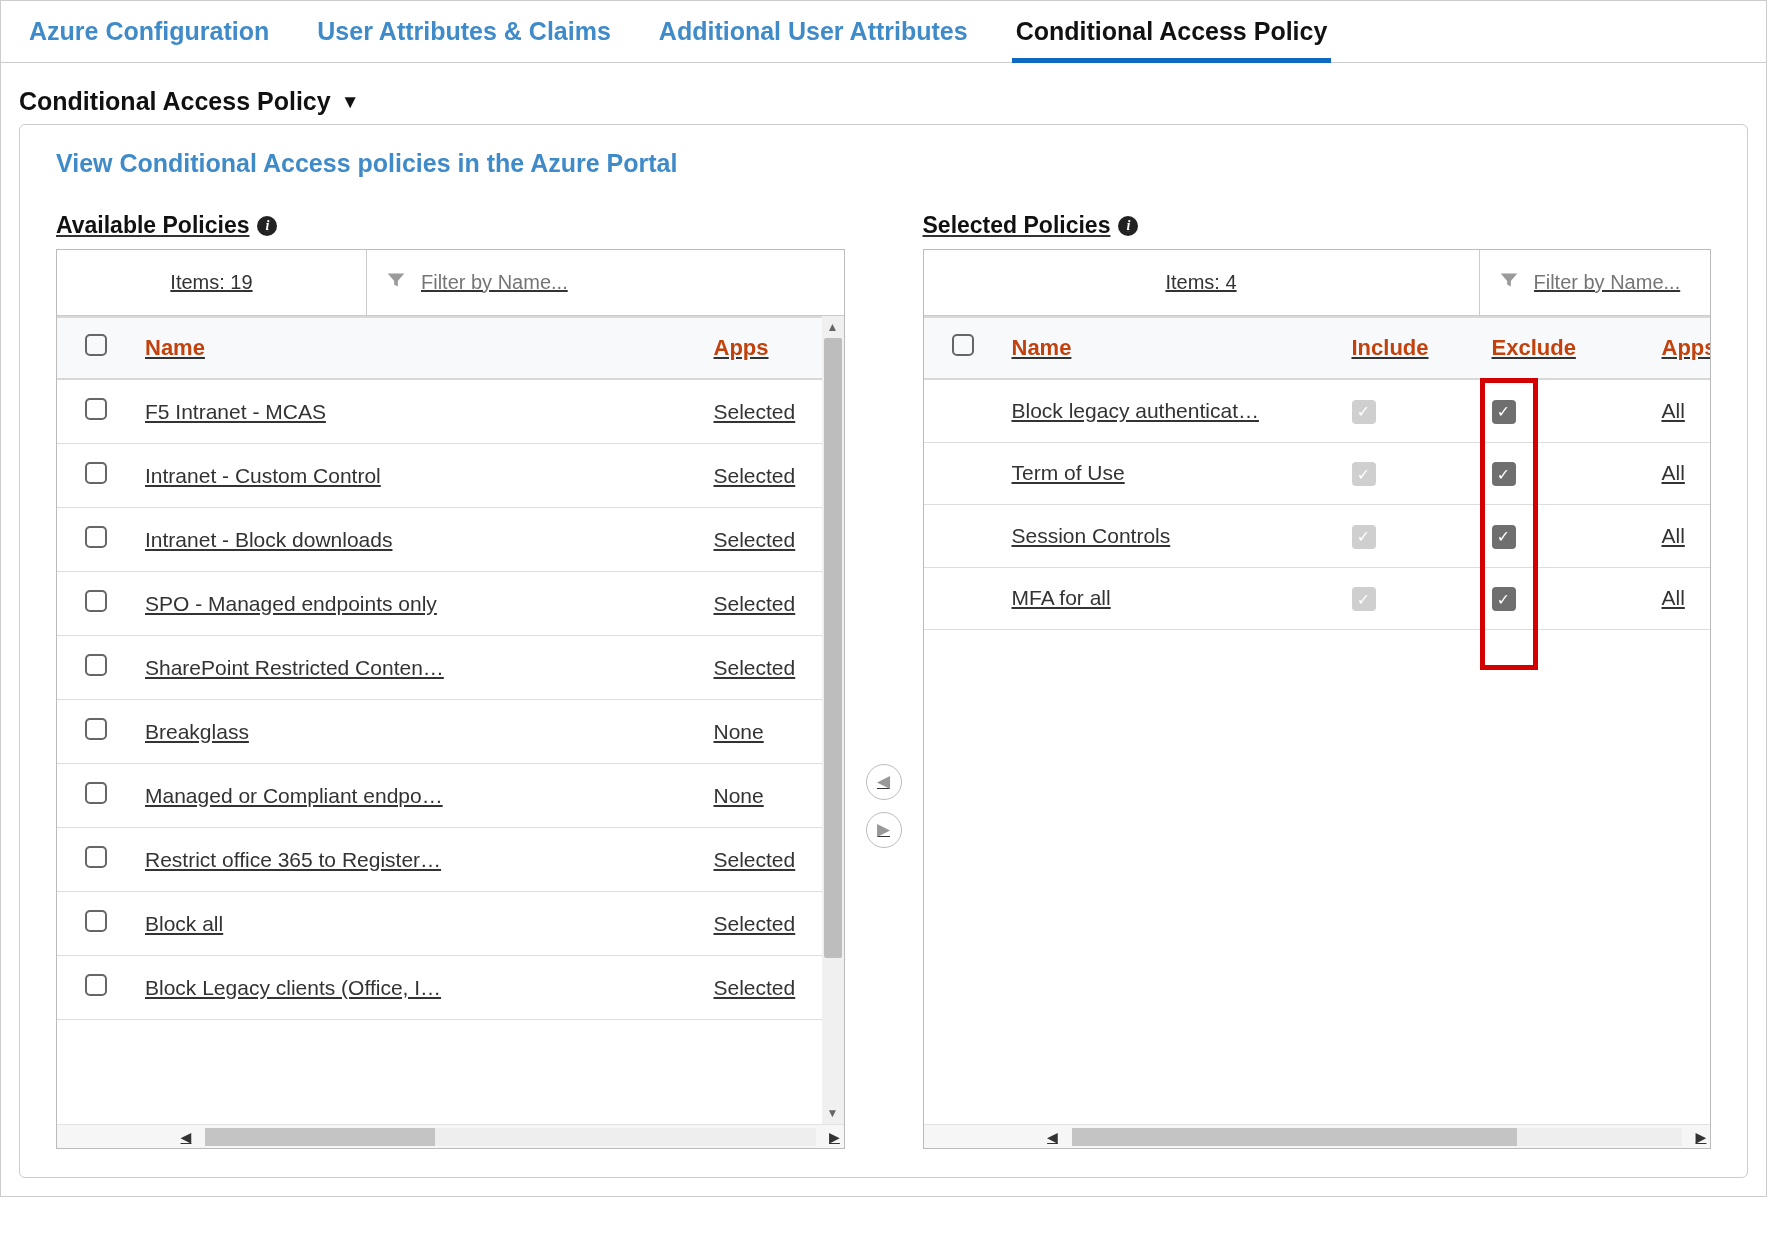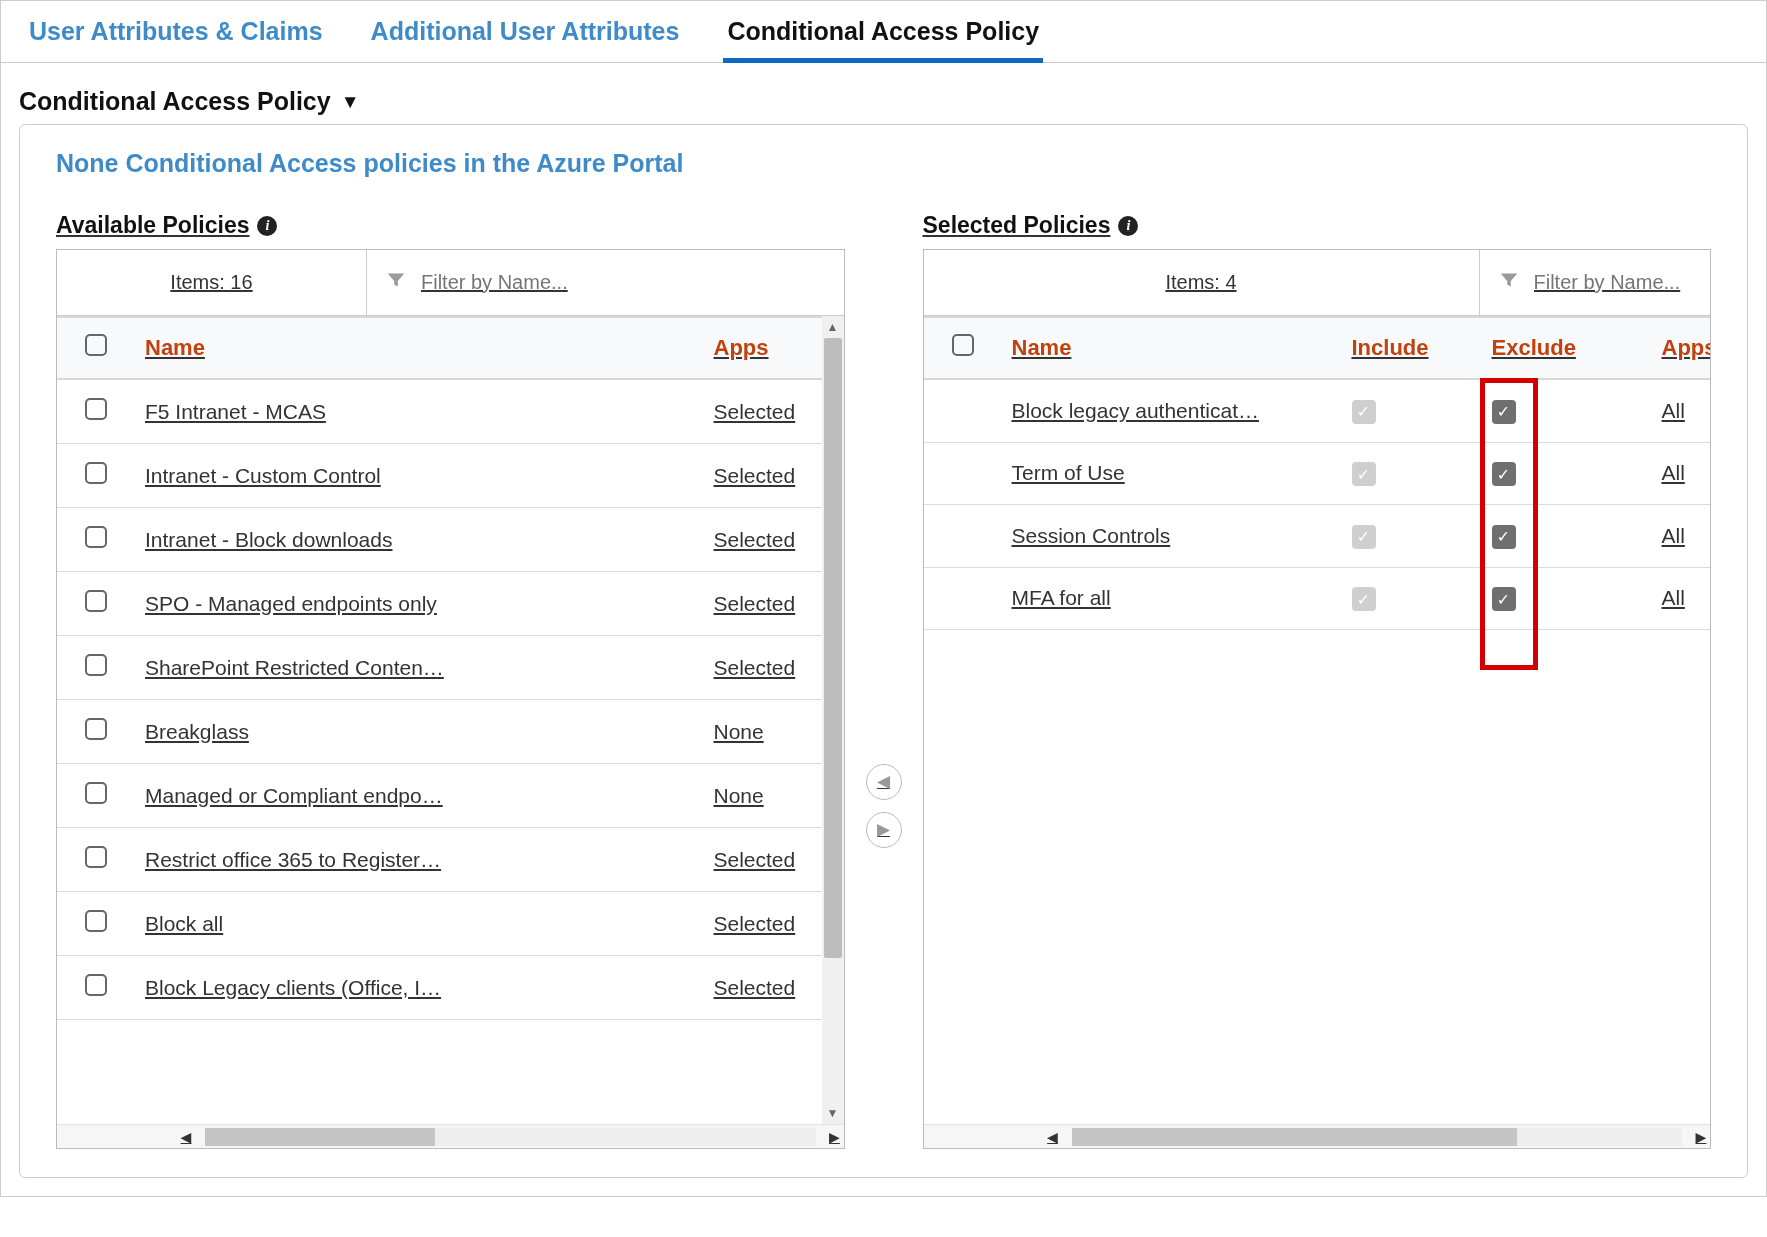--- a/index.html
+++ b/index.html
@@ -65,43 +65,44 @@
   
   .movers { width: 42px; display: flex; flex-direction: column; align-items: center; justify-content: center; gap: 12px; margin-top: 250px; }
   .mover-btn { width: 36px; height: 36px; border: 1px solid #bbb; border-radius: 50%; display: flex; align-items: center; justify-content: center; color: #999; cursor: pointer; }
 </style>
 </head>
 <body>
 
 <div class="root">
 
   <div class="tabs">
+    <div class="tab">Azure Configuration</div>
     <div class="tab">User Attributes &amp; Claims</div>
     <div class="tab">Additional User Attributes</div>
     <div class="tab active">Conditional Access Policy</div>
   </div>
 
   <div class="section-title">
     <span>Conditional Access Policy</span>
     <span class="caret-down">▼</span>
   </div>
 
   <div class="card">
-    <div class="portal-link">None Conditional Access policies in the Azure Portal</div>
+    <div class="portal-link">View Conditional Access policies in the Azure Portal</div>
 
     <div class="two-panels">
 
       <div class="panel">
         <div class="panel-title">
           <span>Available Policies</span>
           <span class="info-icon">i</span>
         </div>
         <div class="panel-box">
           <div class="toolbar">
-            <div class="items-count">Items: 16</div>
+            <div class="items-count">Items: 19</div>
             <div class="filter">
               <span class="filter-icon">
                 <svg width="22" height="22" viewBox="0 0 24 24">
                     <path fill="#9a9a9a" d="M3 5h18l-7 8v6l-4-2v-4z"></path>
                   </svg>
               </span>
               <input class="filter-input" placeholder="Filter by Name..." style="">
             </div>
           </div>
           <div class="table-wrap">

